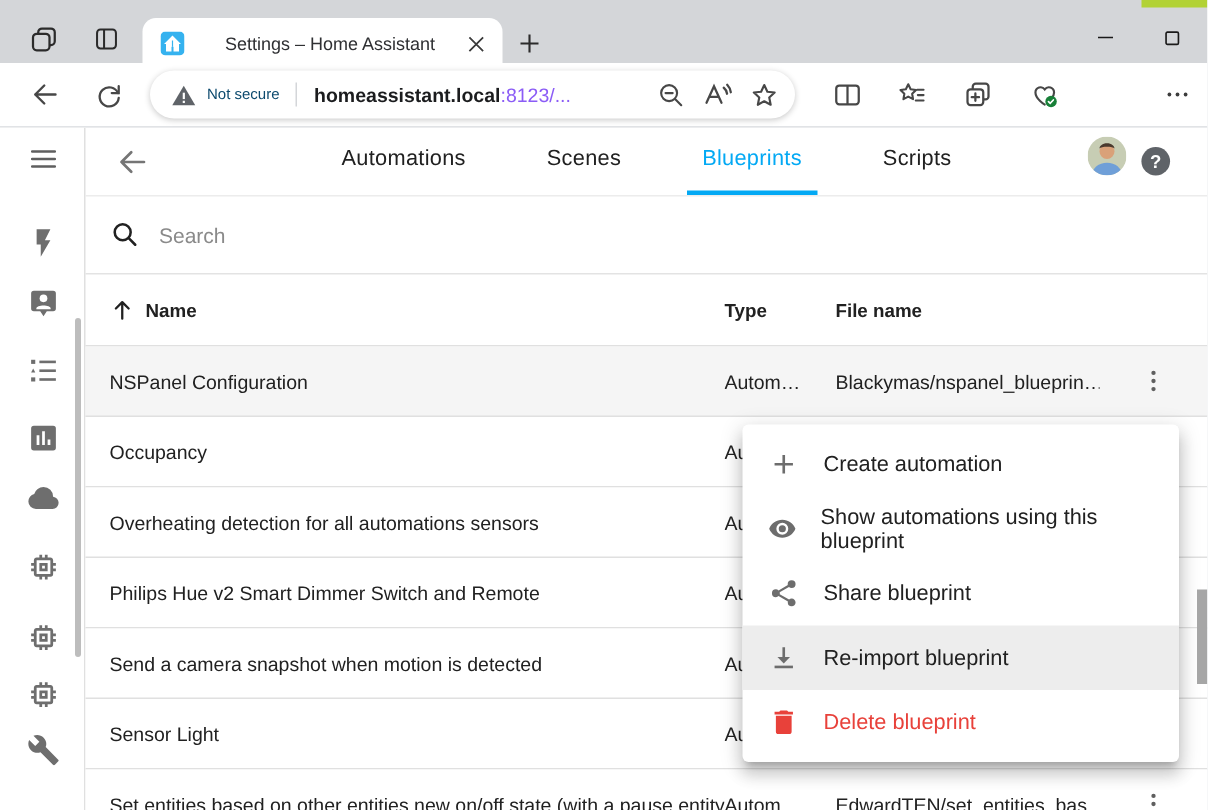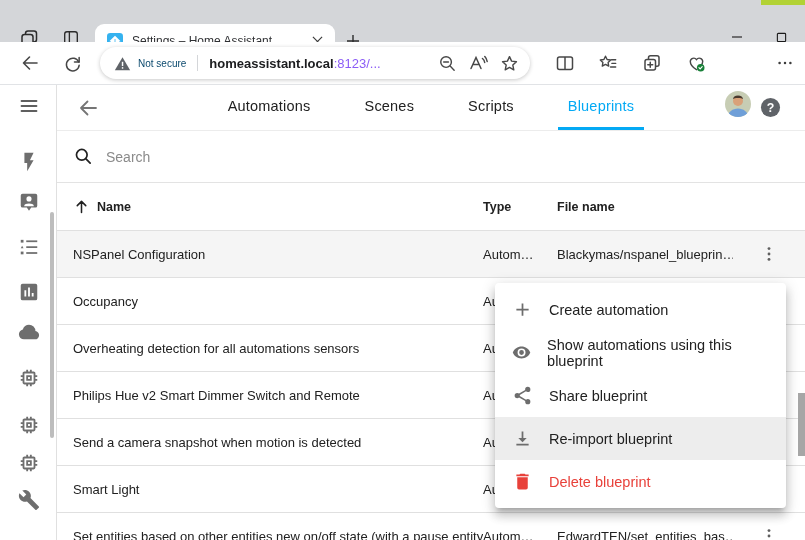--- a/index.html
+++ b/index.html
@@ -2,21 +2,21 @@
 <html><head>
 <meta charset="utf-8">
 <style>
   * { box-sizing: border-box; margin: 0; padding: 0; }
   html,body { width:805px; height:540px; overflow:hidden; }
   body { font-family:"Liberation Sans", sans-serif; }
   .window { position:relative; width:805px; height:540px; background:#d4d6d9; overflow:hidden; }
 
   
   .green-strip { position:absolute; right:0; top:0; width:44px; height:5px; background:#b2d235; z-index:60; }
-  .tabstrip { position:absolute; top:16px; left:0; right:0; height:42px; }
+  .tabstrip { position:absolute; top:4px; left:0; right:0; height:42px;text-align:center; }
   .ts-btn { position:absolute; top:8px; width:30px; height:28px; display:flex; align-items:center; justify-content:center; border-radius:6px; }
   .tab { position:absolute; left:95px; top:8px; width:240px; height:34px; background:#fff; border-radius:9px 9px 0 0; display:flex; align-items:center; padding:0 9px 0 12px; z-index:2; }
   .tab-title { flex:1; font-size:12px; color:#2f3033; white-space:nowrap; overflow:hidden; margin-left:9px; }
   .tab-close { width:18px; height:18px; display:flex; align-items:center; justify-content:center; border-radius:4px; }
   .newtab { position:absolute; left:341px; top:13px; width:24px; height:24px; display:flex; align-items:center; justify-content:center; }
   .win-btn { position:absolute; top:8px; width:32px; height:26px; display:flex; align-items:center; justify-content:center; }
 
   
   .toolbar { position:absolute; top:42px; left:0; right:0; height:43px; background:#fff; border-bottom:1px solid #e1e3e6; z-index:5; }
   .tb-btn { position:absolute; top:5px; width:32px; height:32px; display:flex; align-items:center; justify-content:center; border-radius:6px; }
@@ -281,25 +281,25 @@
             <path d="M20 12H5M5 12l6.5-6.5M5 12l6.5 6.5"></path>
           </svg>
         </div>
         <div class="ha-tabs">
           <div class="ha-tab">
               <span>Automations</span>
             </div>
           <div class="ha-tab">
               <span>Scenes</span>
             </div>
+          <div class="ha-tab active">
+              <span>Blueprints</span>
+            </div>
           <div class="ha-tab">
               <span>Scripts</span>
-            </div>
-          <div class="ha-tab active">
-              <span>Blueprints</span>
             </div>
         </div>
         <div class="help-btn">
           <svg width="21" height="21" viewBox="0 0 22 22">
             <circle cx="11" cy="11" r="10" fill="#5f6368"></circle>
             <text x="11" y="15.5" text-anchor="middle" font-size="13" font-weight="bold" fill="#fff" font-family="Liberation Sans, sans-serif">?</text>
           </svg>
         </div>
       </div>
 
@@ -387,21 +387,21 @@
             <span class="kebab">
               <svg width="18" height="18" viewBox="0 0 20 20" fill="#5f5f5f">
                 <circle cx="10" cy="4" r="1.6"></circle>
                 <circle cx="10" cy="10" r="1.6"></circle>
                 <circle cx="10" cy="16" r="1.6"></circle>
               </svg>
             </span>
           </div>
       </div>
       <div class="row">
-        <div class="c-name">Smart Light</div>
+        <div class="c-name">Sensor Light</div>
         <div class="c-type">Autom…</div>
         <div class="c-file"></div>
         <div class="c-act">
             <span class="kebab">
               <svg width="18" height="18" viewBox="0 0 20 20" fill="#5f5f5f">
                 <circle cx="10" cy="4" r="1.6"></circle>
                 <circle cx="10" cy="10" r="1.6"></circle>
                 <circle cx="10" cy="16" r="1.6"></circle>
               </svg>
             </span>

